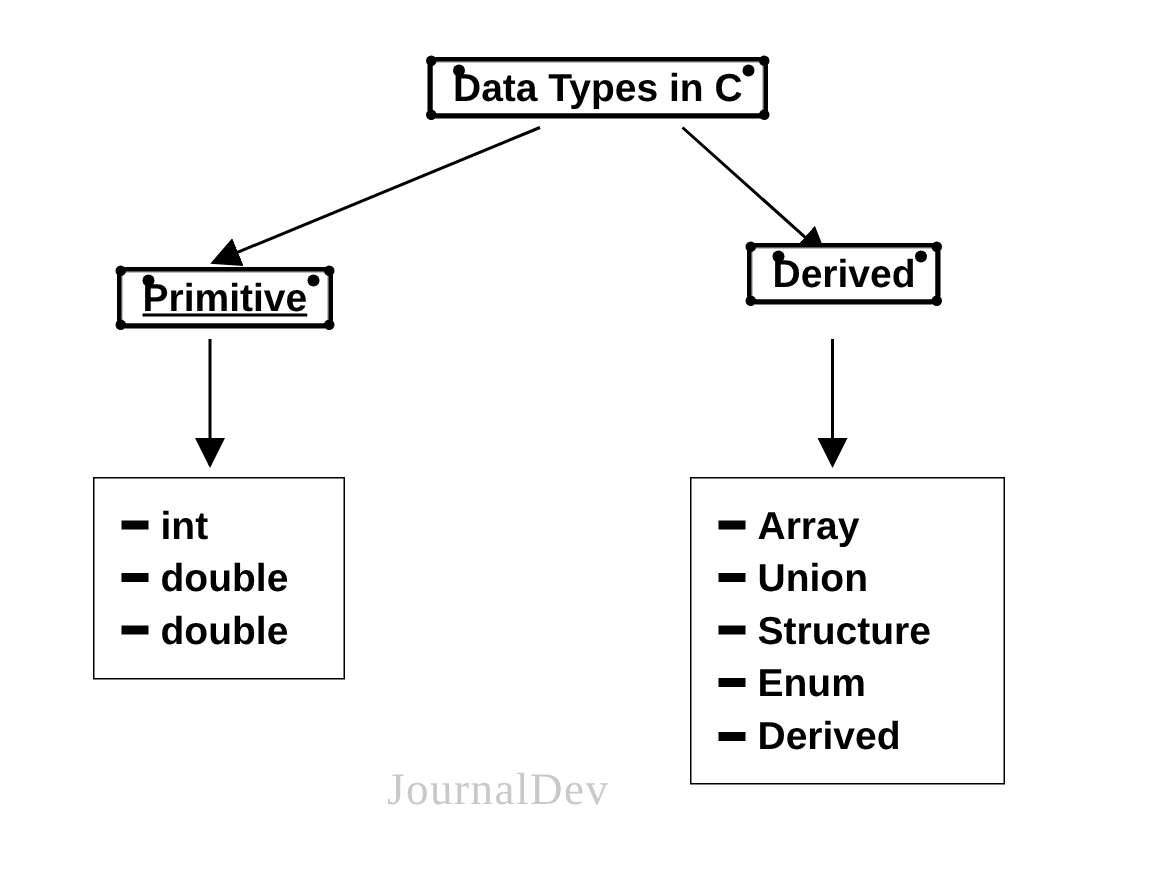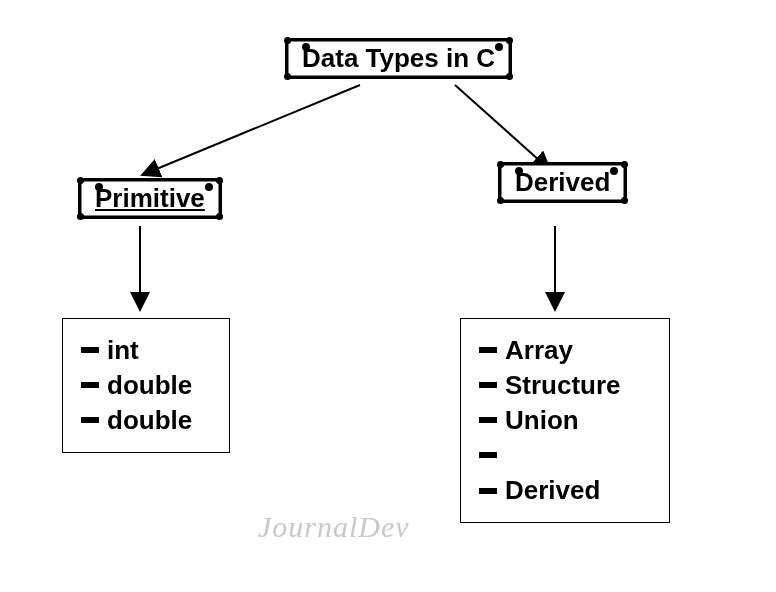--- a/index.html
+++ b/index.html
@@ -119,20 +119,20 @@
   <ul id="primitive-list">
       <li><span class="dash"></span><span>int</span></li>
       <li><span class="dash"></span><span>double</span></li>
       <li><span class="dash"></span><span>double</span></li>
     </ul>
 </div>
 
 <div class="list-box" style="left:460px; top:318px; width:210px;">
   <ul id="derived-list">
       <li><span class="dash"></span><span>Array</span></li>
+      <li><span class="dash"></span><span>Union</span></li>
       <li><span class="dash"></span><span>Structure</span></li>
-      <li><span class="dash"></span><span>Union</span></li>
-      <li><span class="dash"></span></li>
+      <li><span class="dash"></span><span>Enum</span></li>
       <li><span class="dash"></span><span>Derived</span></li>
     </ul>
 </div>
 
-<div class="watermark" style="left:258px; top:510px;font-style:italic;">JournalDev</div>
+<div class="watermark" style="left:258px; top:510px;">JournalDev</div>
 
 </body></html>

